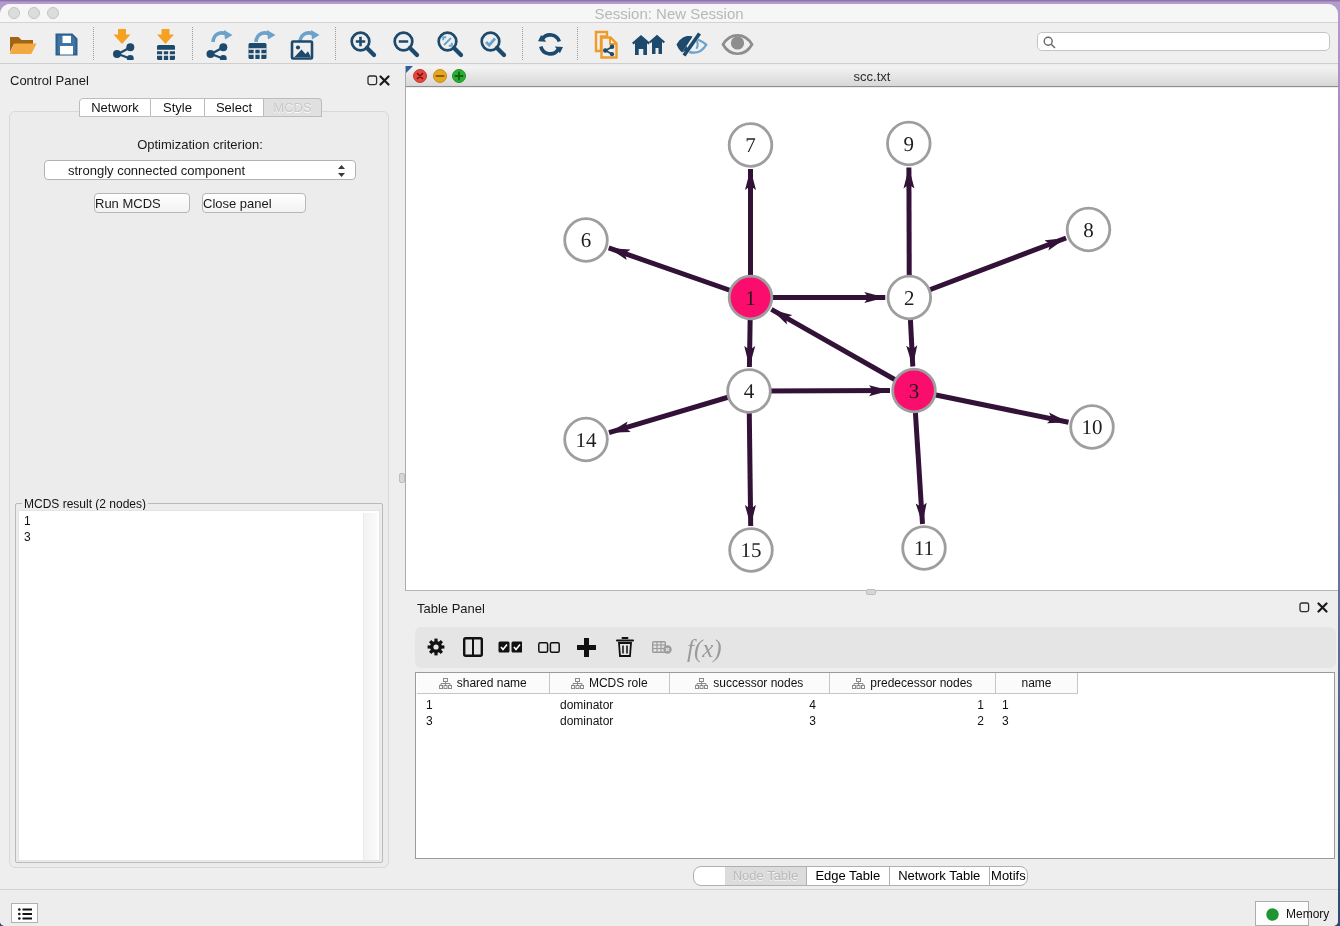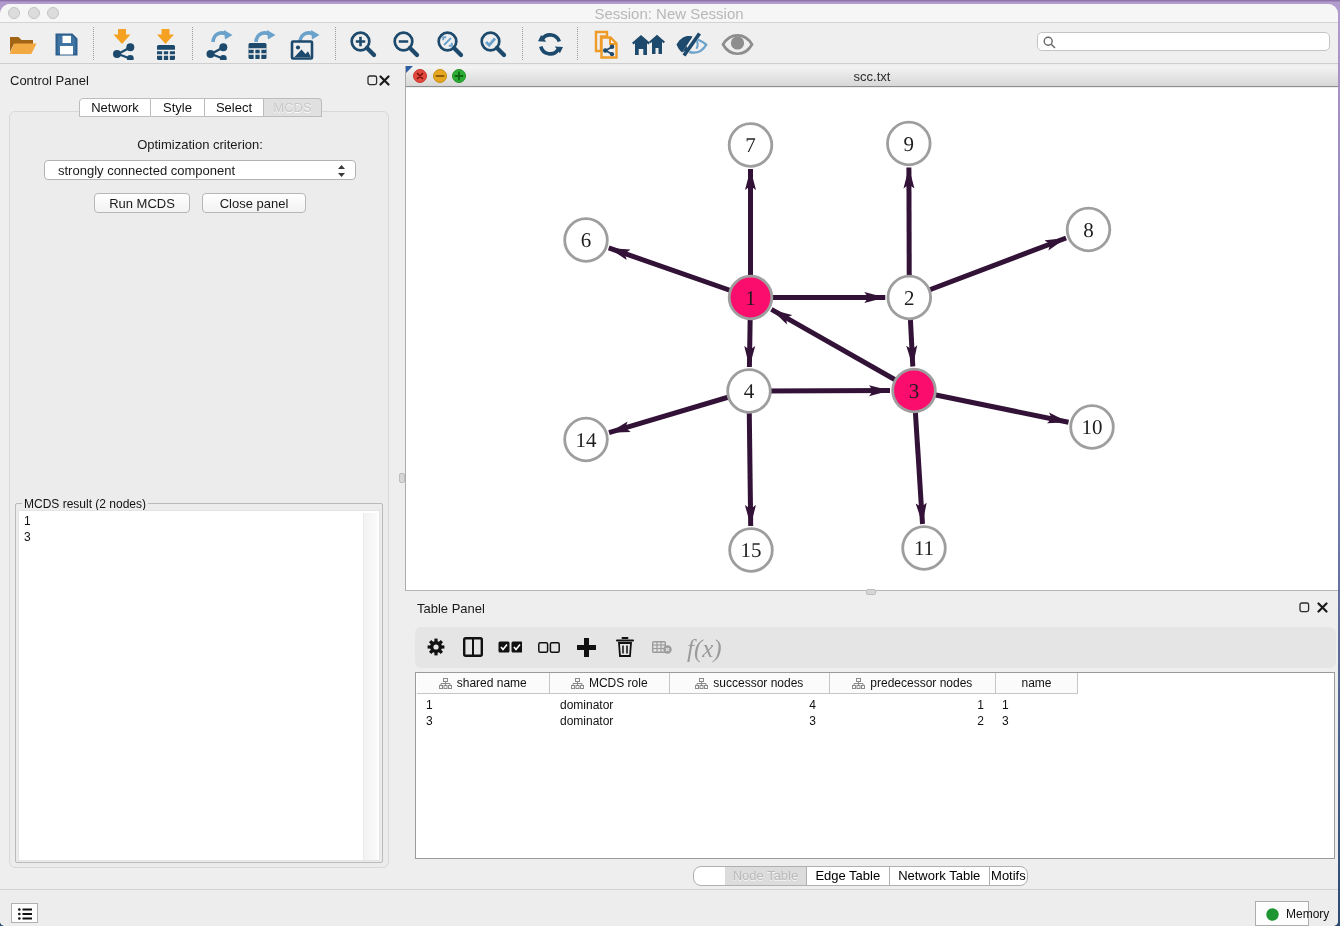--- a/index.html
+++ b/index.html
@@ -14,22 +14,22 @@
 #search { position:absolute; left:1037px; top:9px; width:293px; height:19px; background:#fff; border:1px solid #c4c4c4; border-radius:5px; }
 #main { position:absolute; left:0; top:61px; width:100%; height:824px; background:#eeeeee; }
 #statusbar { position:absolute; left:0; top:885px; width:100%; height:37px; background:#ededed; border-top:1px solid #d4d4d4; }
 
 
 #cp { position:absolute; left:0; top:0; width:391px; height:824px; }
 #cp-title { position:absolute; left:10px; top:8px; font-size:13px; color:#1a1a1a; }
 #cp-pane { position:absolute; left:9px; top:46px; width:380px; height:757px; background:#ececec; border:1px solid #d8d8d8; border-radius:6px; }
 .tab { position:absolute; top:33px; height:19px; z-index:2; background:#fff; border:1px solid #bcbcbc; font-size:13px; color:#111; text-align:center; line-height:18px; }
 #opt-label { position:absolute; left:0; top:72px; width:400px; text-align:center; font-size:13px; color:#1a1a1a; }
-#dropdown { position:absolute; left:44px; top:95px; width:312px; height:20px; background:#fff; border:1px solid #b3b3b3; border-radius:4px; font-size:13px; color:#1a1a1a; line-height:19px; padding-left:13px; }
-.btn { position:absolute; top:128px; height:20px; background:linear-gradient(#ffffff,#f2f2f2); border:1px solid #b7b7b7; border-radius:4px; font-size:13px; color:#1a1a1a; text-align:center; line-height:19px; }
+#dropdown { position:absolute; left:44px; top:95px; width:312px; height:20px; background:#fff; border:1px solid #b3b3b3; border-radius:4px; font-size:13px; color:#1a1a1a; line-height:19px; padding-left:23px; }
+.btn { position:absolute; top:128px; height:20px; background:linear-gradient(#ffffff,#f2f2f2); border:1px solid #b7b7b7; border-radius:4px; font-size:13px; color:#1a1a1a; text-align:left; line-height:19px; }
 #fieldset { position:absolute; left:15px; top:438px; width:368px; height:360px; border:1px solid #bababa; border-radius:2px; }
 #fs-legend { position:absolute; left:6px; top:-7px; background:#ececec; padding:0 2px; font-size:12px; color:#111; }
 #fs-white { position:absolute; left:2px; top:6px; width:362px; height:351px; background:#fff; border:1px solid #e4e4e4; font-size:12px; color:#111; }
 #fs-scroll { position:absolute; right:1px; top:2px; width:15px; height:347px; background:linear-gradient(90deg,#f2f2f2,#fbfbfb); border-left:1px solid #ececec; }
 
 
 #netwin { position:absolute; left:405px; top:1px; width:933px; height:525px; border-left:1px solid #ababab; }
 #nw-titlebar { position:absolute; left:0; top:0; width:100%; height:21px; background:linear-gradient(#f4f4f4,#d7d7d7); border-bottom:1px solid #8d8d8d; border-radius:4px 4px 0 0; }
 .nwtl { position:absolute; top:3px; width:14px; height:14px; border-radius:50%; }
 #nw-title { position:absolute; top:0; width:100%; text-align:center; font-size:13px; color:#2c2c2c; line-height:21px; }

